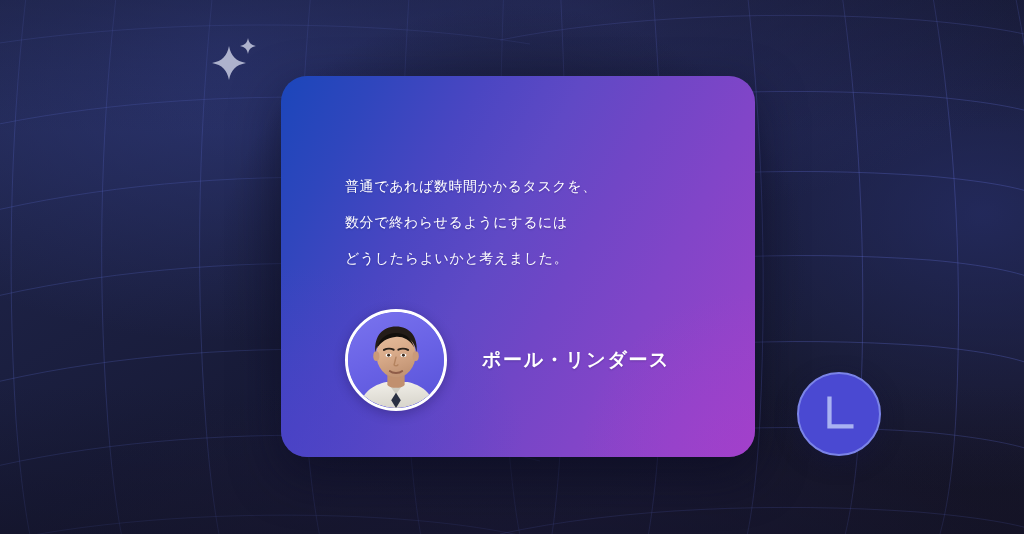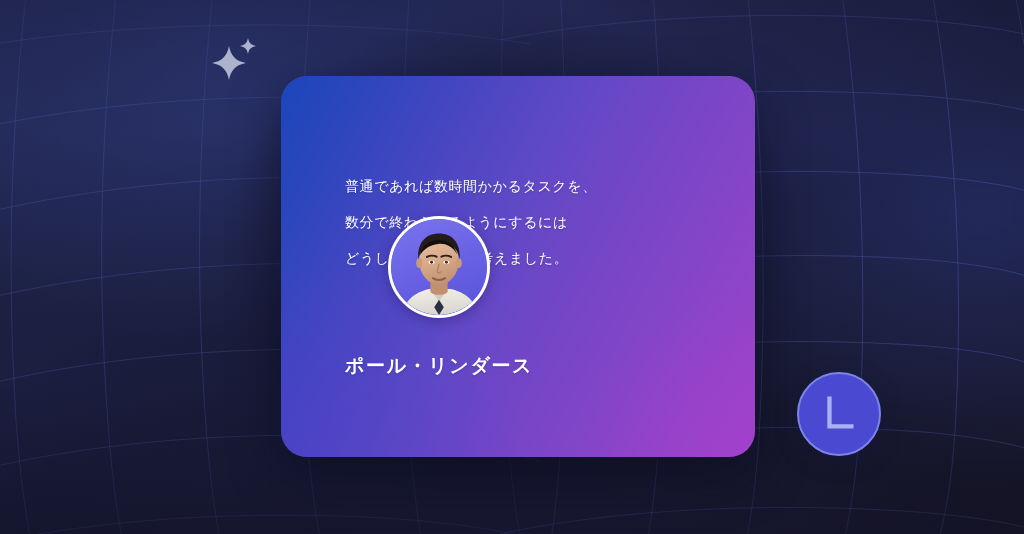--- a/index.html
+++ b/index.html
@@ -92,25 +92,24 @@
     font-size:14px;
     font-weight:400;
     line-height:36px;
     letter-spacing:0.6px;
     white-space:pre-line;
     text-shadow:0 1px 2px rgba(20,10,60,0.22);
   }
 
   #attribution {
     position:absolute;
-    left:64px; bottom:78px;
+    left:64px; bottom:46px;
     display:flex;
     align-items:center;
     gap:35px;
-    flex-direction:column;
   }
 
   #avatar {
     position:relative;
     width:102px; height:102px;
     border-radius:50%;
     border:3px solid #ffffff;
     background:#6360e0;
     overflow:hidden;
     flex:0 0 auto;

